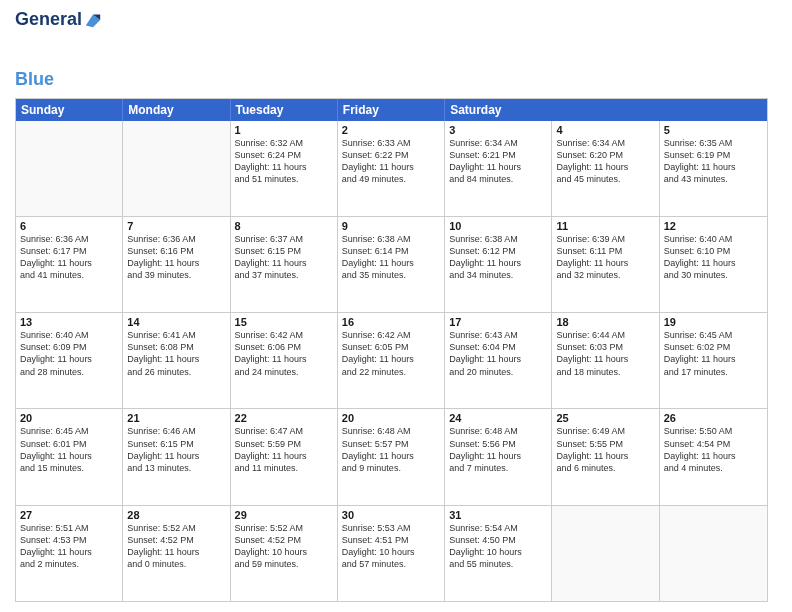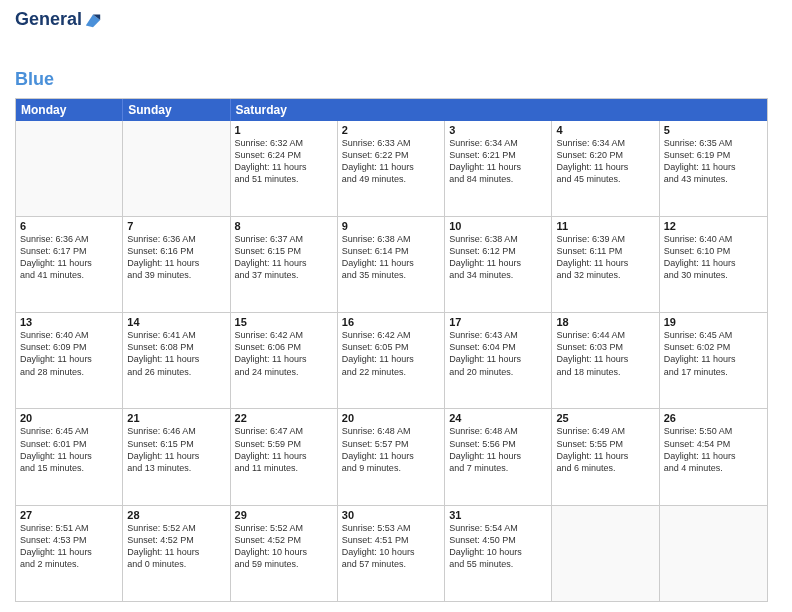--- a/index.html
+++ b/index.html
@@ -133,22 +133,24 @@
       </div>
     </div>
     <div class="title-area">
       <div class="month-title"></div>
       <div class="location"></div>
     </div>
   </div>
 
   <div class="calendar">
     <div class="cal-header-row">
-    <div class="cal-header-cell">Monday</div>
-        <div class="cal-header-cell">Sunday</div>
+    <div class="cal-header-cell">Sunday</div>
+        <div class="cal-header-cell">Monday</div>
+        <div class="cal-header-cell">Tuesday</div>
+        <div class="cal-header-cell">Friday</div>
         <div class="cal-header-cell">Saturday</div>
       </div>
     <div class="cal-body">
     <div class="cal-row">
           <div class="cal-cell empty"></div>
           <div class="cal-cell empty"></div>
           <div class="cal-cell">
             <span class="day-num">1</span>
             <span class="cell-line">Sunrise: 6:32 AM</span>
             <span class="cell-line">Sunset: 6:24 PM</span>

